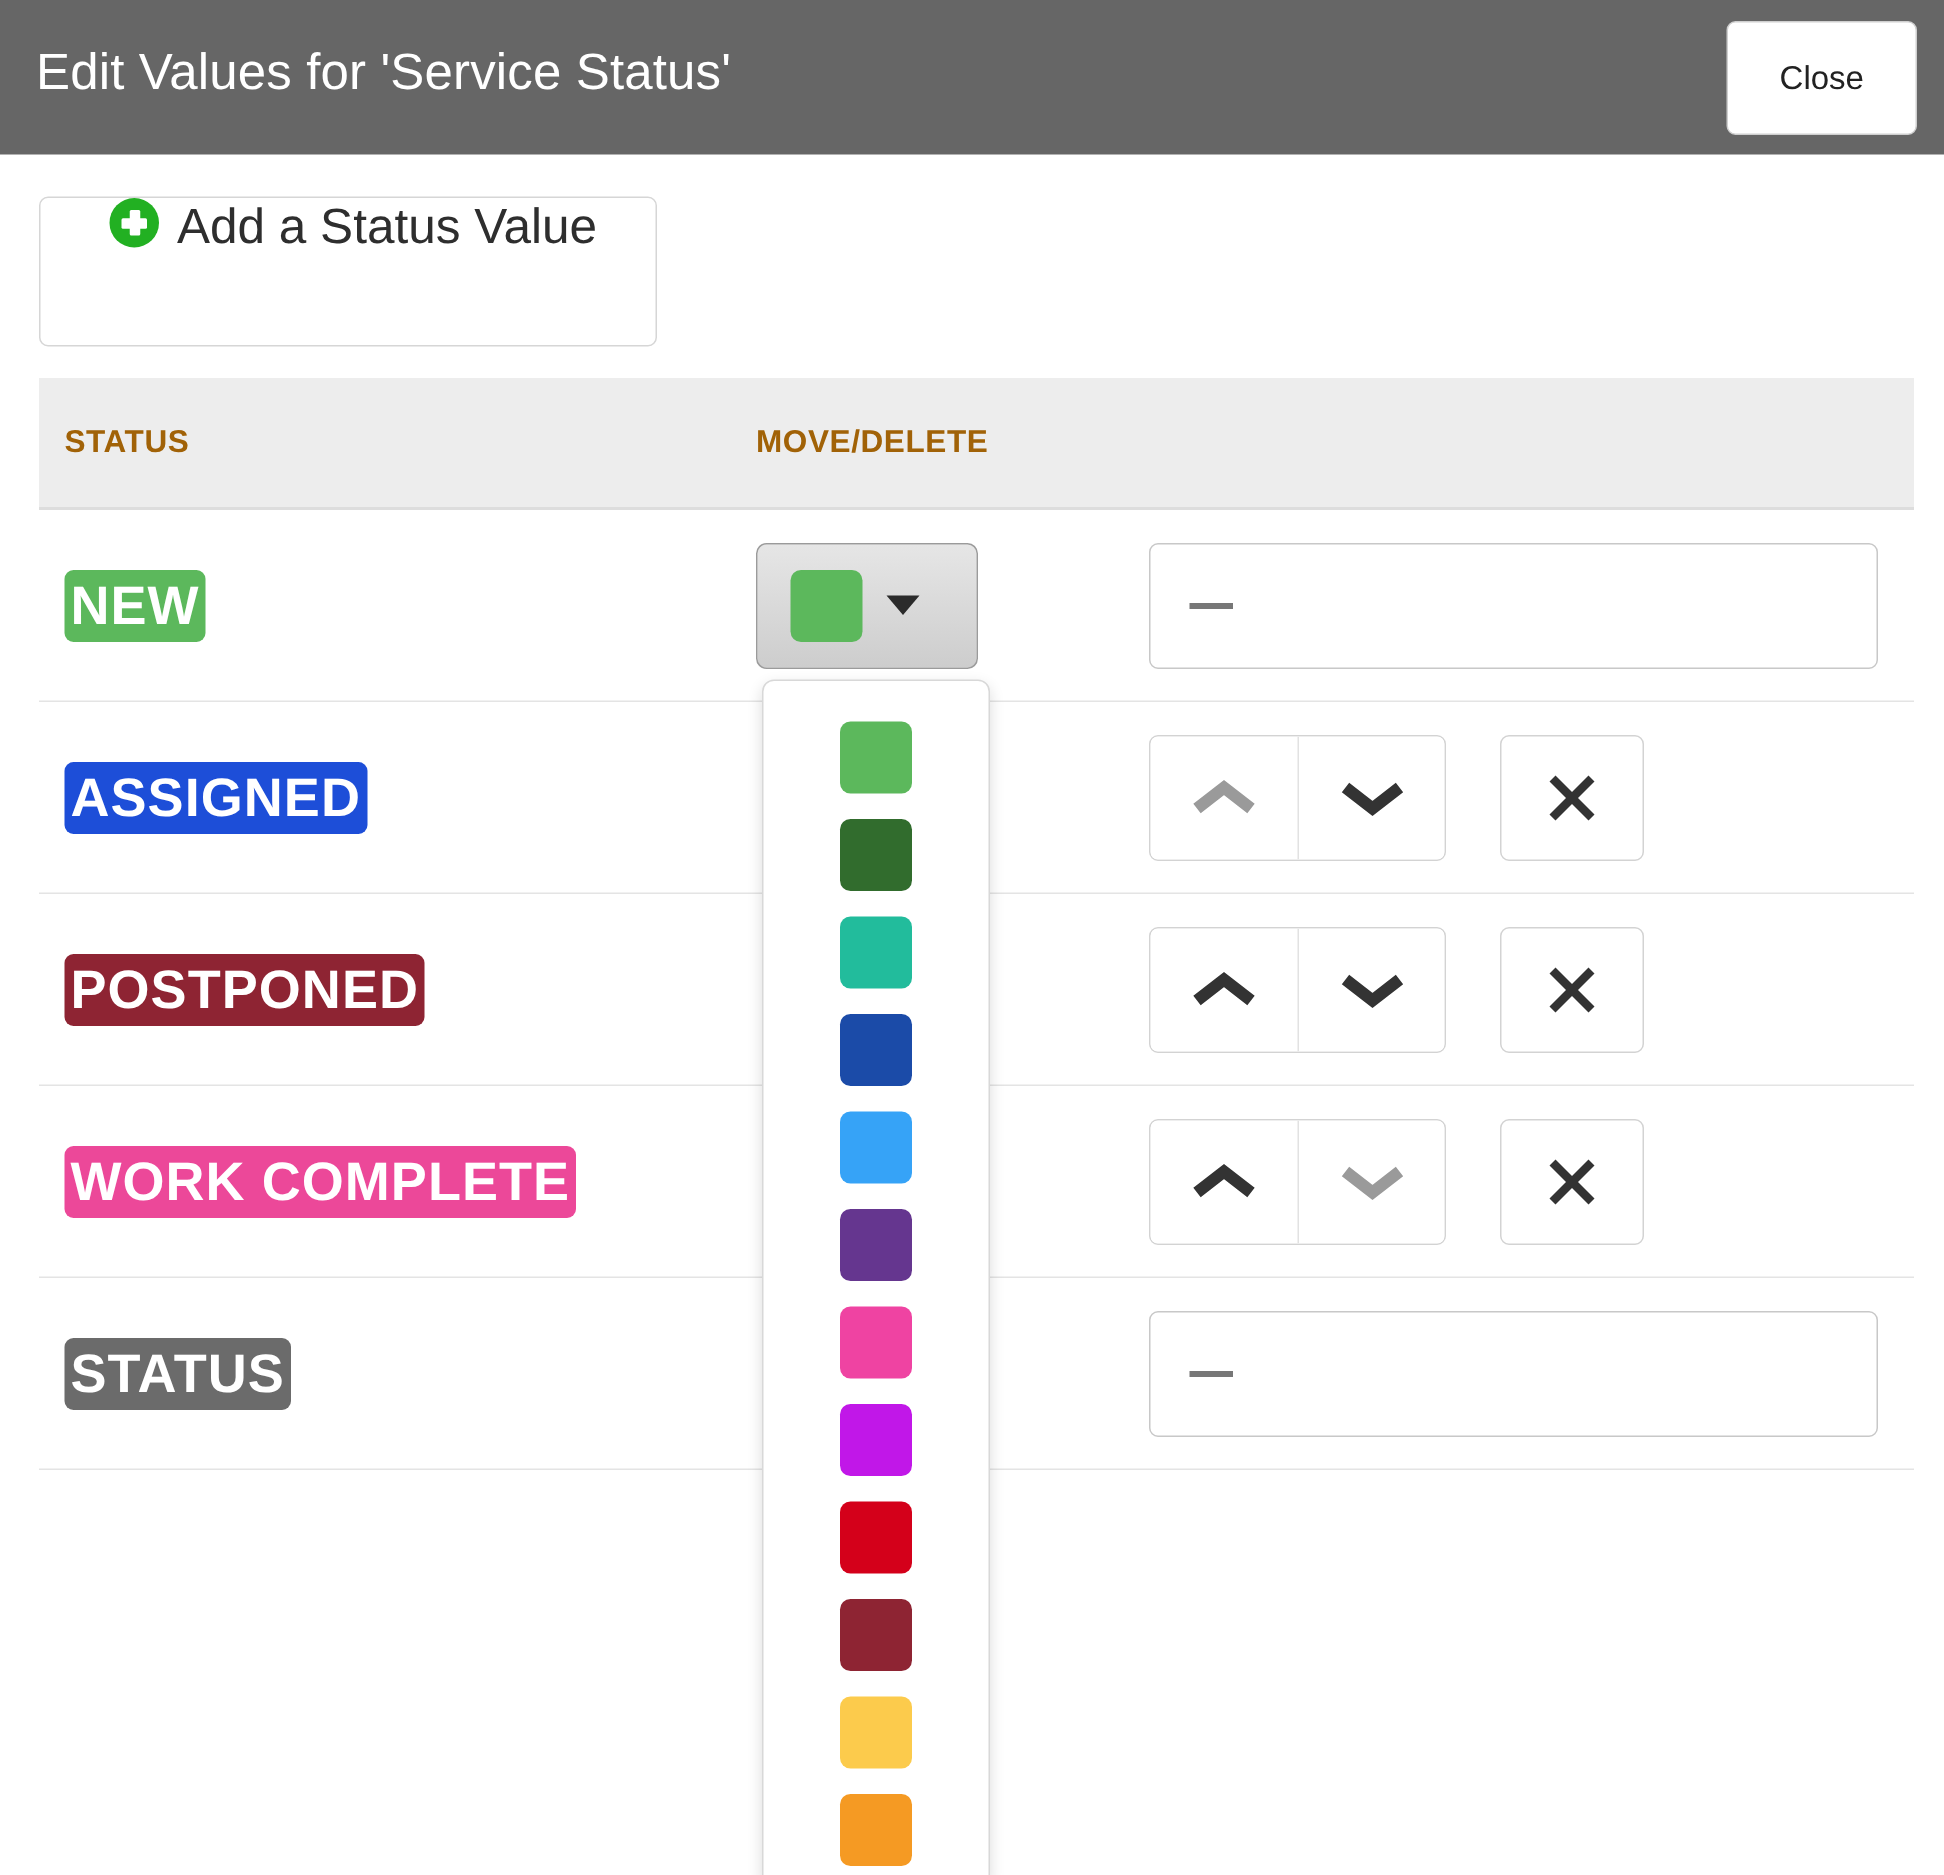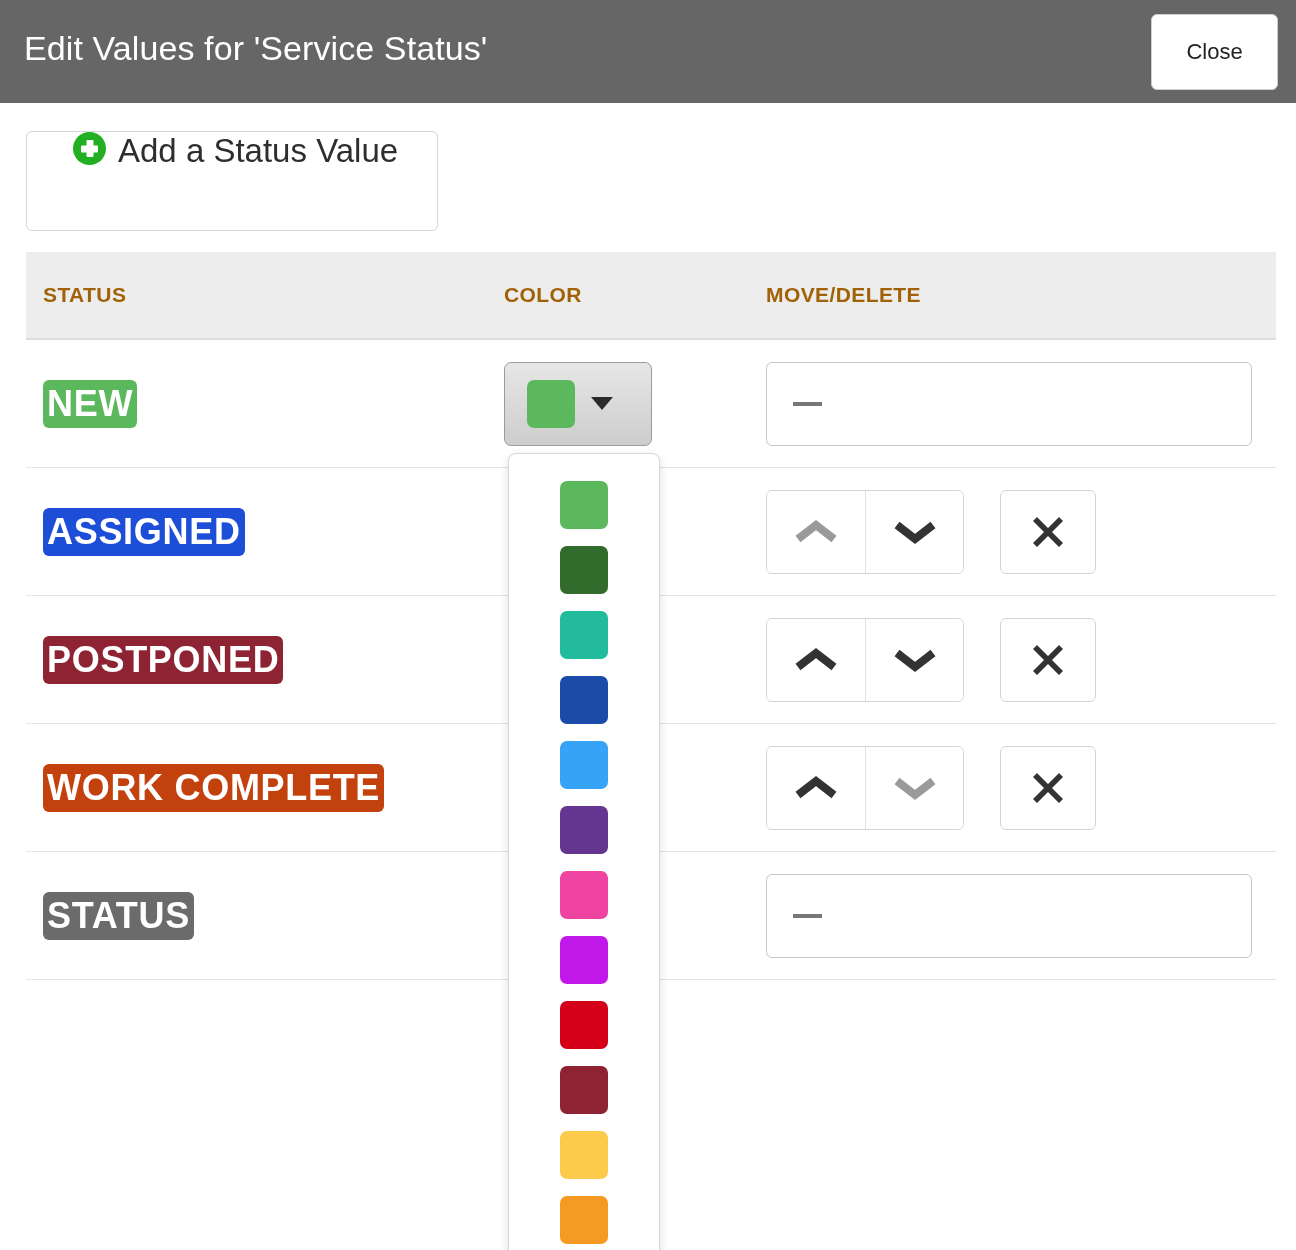--- a/index.html
+++ b/index.html
@@ -266,21 +266,20 @@
   </div>
 
   <button class="add-button">
     <span class="plus-icon"></span>
     <span class="add-button-label">Add a Status Value</span>
   </button>
 
   <div class="table">
     <div class="thead">
       <div class="th col-status">STATUS</div>
-      <div class="th col-color">COLOR</div>
       <div class="th col-actions">MOVE/DELETE</div>
     </div>
     <div id="tbody">
         <div class="trow">
           <div class="col-status"><span class="badge" style="background: rgb(92, 184, 92);">NEW</span></div>
           <div class="col-color">
             <div class="color-trigger">
               <span class="swatch-lg" style="background: rgb(92, 184, 92);"></span>
               <span class="caret"></span>
             </div>
@@ -335,21 +334,21 @@
               </button>
             </div>
             <button class="del-btn">
               <svg class="xmark" width="34" height="34" viewBox="0 0 34 34" aria-hidden="true">
                 <path d="M6 2 L17 13 L28 2 L32 6 L21 17 L32 28 L28 32 L17 21 L6 32 L2 28 L13 17 L2 6 Z" fill="#333333"></path>
               </svg>
             </button>
           </div>
         </div>
         <div class="trow">
-          <div class="col-status"><span class="badge" style="background: #c2410c; text-align: center;">WORK COMPLETE</span></div>
+          <div class="col-status"><span class="badge" style="background: #ec4899; text-align: center;">WORK COMPLETE</span></div>
           <div class="col-color">
             <div class="color-cell-placeholder"></div>
           </div>
           <div class="col-actions actions">
             <div class="move-group">
               <button class="move-btn">
                 <svg class="chev dark" width="44" height="26" viewBox="0 0 44 26" aria-hidden="true">
                   <path d="M4 20 L22 6 L40 20"></path>
                 </svg>
               </button>

